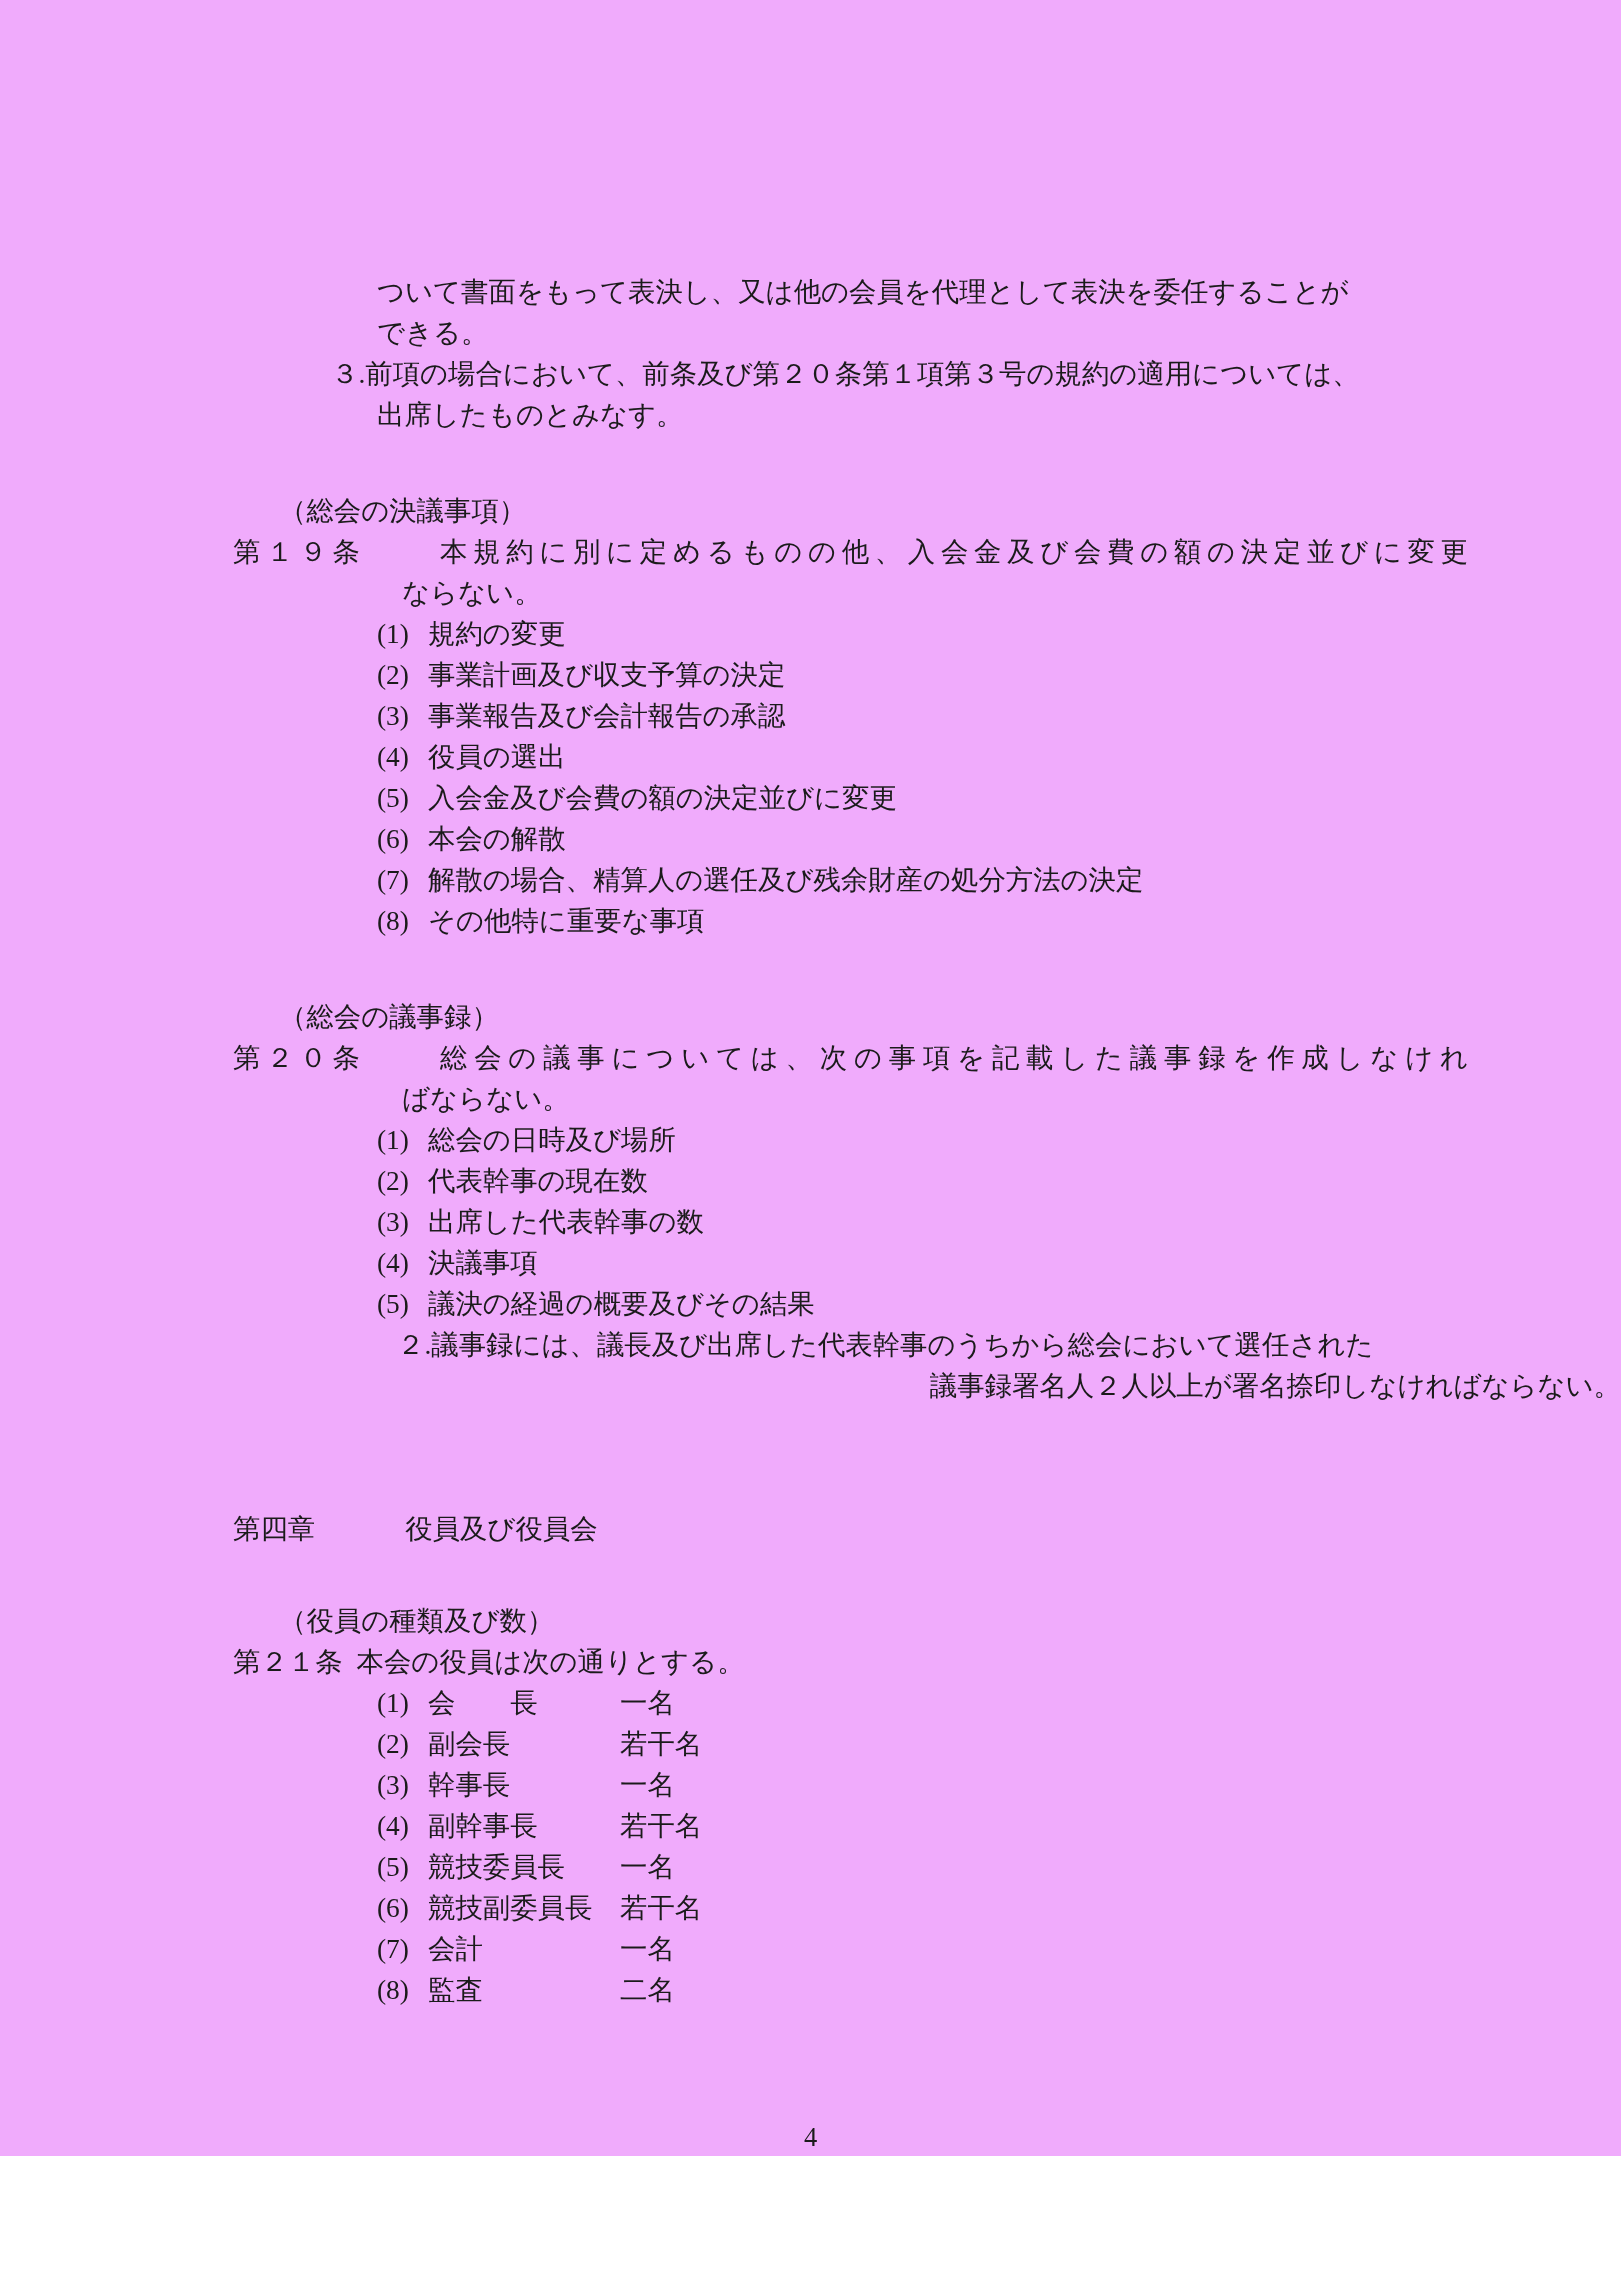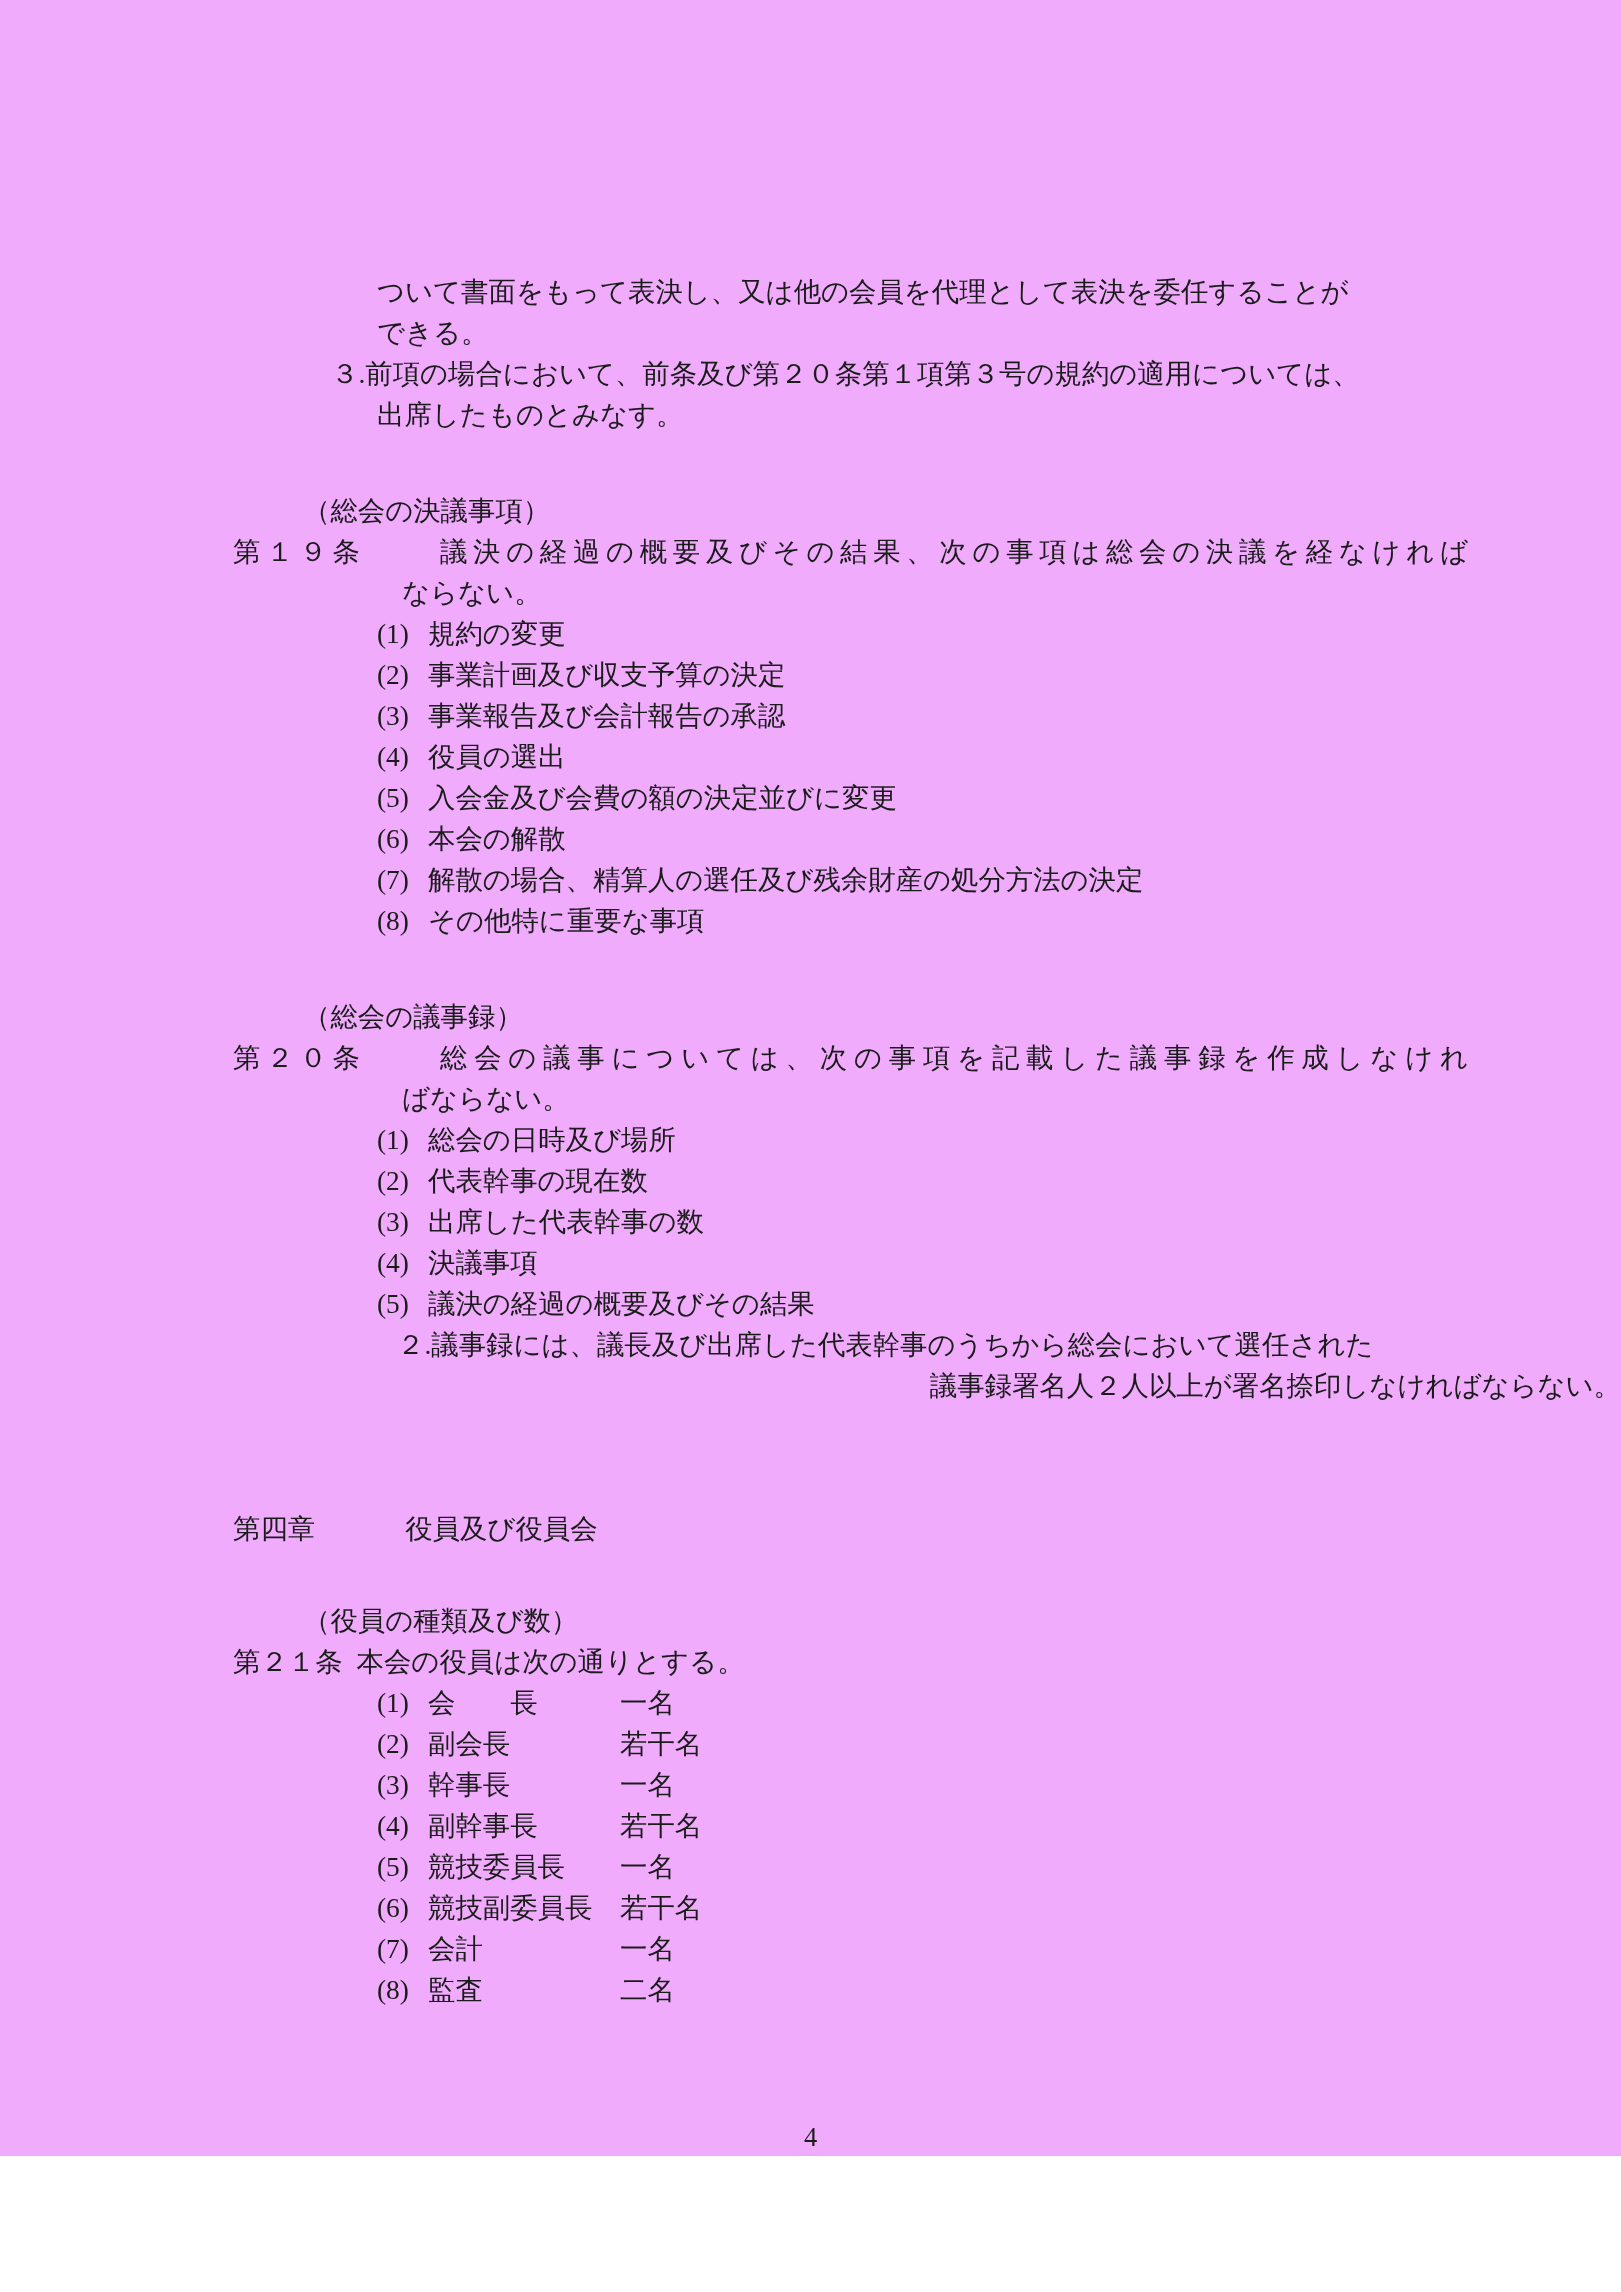--- a/index.html
+++ b/index.html
@@ -20,21 +20,21 @@
     overflow: hidden;
   }
   .ln {
     height: 41px;
     line-height: 41px;
     white-space: pre;
   }
   
   .l-body  { padding-left: 377px; }   
   .l-p3    { padding-left: 331px; }   
-  .l-head  { padding-left: 279px; margin-left: 24px; }   
+  .l-head  { padding-left: 279px; }   
   .l-cont  { padding-left: 402px; }   
   .l-p2    { padding-left: 397px; }   
   .l-p2c   { padding-left: 434px; text-align: right; }   
   .l-art   { display: flex; gap: 45px; }
 
   .art-label {
     margin-left: 233px;
     width: 127px;
     text-align: justify;
     text-align-last: justify;
@@ -77,21 +77,21 @@
   <div class="ln l-body">ついて書面をもって表決し、又は他の会員を代理として表決を委任することが</div>
   <div class="ln l-body">できる。</div>
   <div class="ln l-p3"><span>３.</span><span>前項の場合において、前条及び第２０条第１項第３号の規約の適用については、</span></div>
   <div class="ln l-body">出席したものとみなす。</div>
 
   <div class="gap-1"></div>
 
   <div class="ln l-head">（総会の決議事項）</div>
   <div class="ln l-art">
     <span class="art-label">第１９条</span>
-    <span class="art-body">議決の経過の概要及びその結果、次の事項は総会の決議を経なければ</span>
+    <span class="art-body">本規約に別に定めるものの他、入会金及び会費の額の決定並びに変更</span>
   </div>
   <div class="ln l-cont">ならない。</div>
 
   <div class="ln l-body"><span class="no">(1)</span><span>規約の変更</span></div>
   <div class="ln l-body"><span class="no">(2)</span><span>事業計画及び収支予算の決定</span></div>
   <div class="ln l-body"><span class="no">(3)</span><span>事業報告及び会計報告の承認</span></div>
   <div class="ln l-body"><span class="no">(4)</span><span>役員の選出</span></div>
   <div class="ln l-body"><span class="no">(5)</span><span>入会金及び会費の額の決定並びに変更</span></div>
   <div class="ln l-body"><span class="no">(6)</span><span>本会の解散</span></div>
   <div class="ln l-body"><span class="no">(7)</span><span>解散の場合、精算人の選任及び残余財産の処分方法の決定</span></div>

